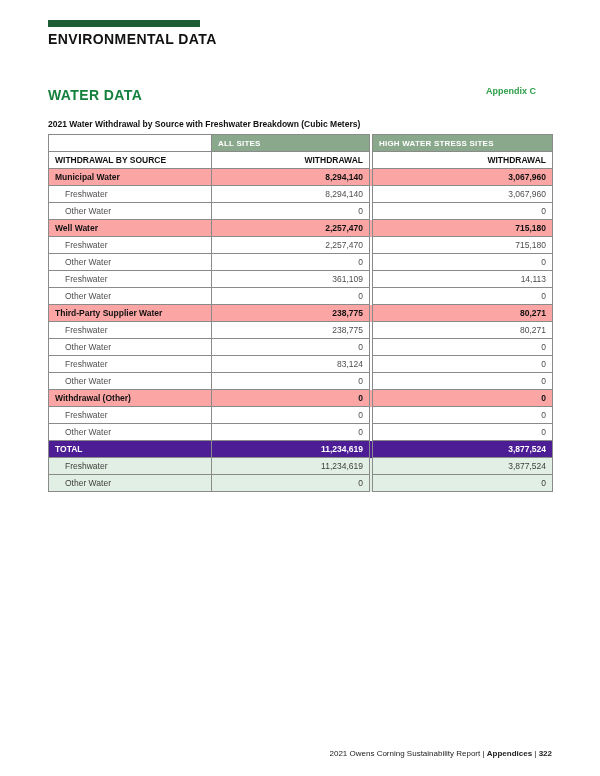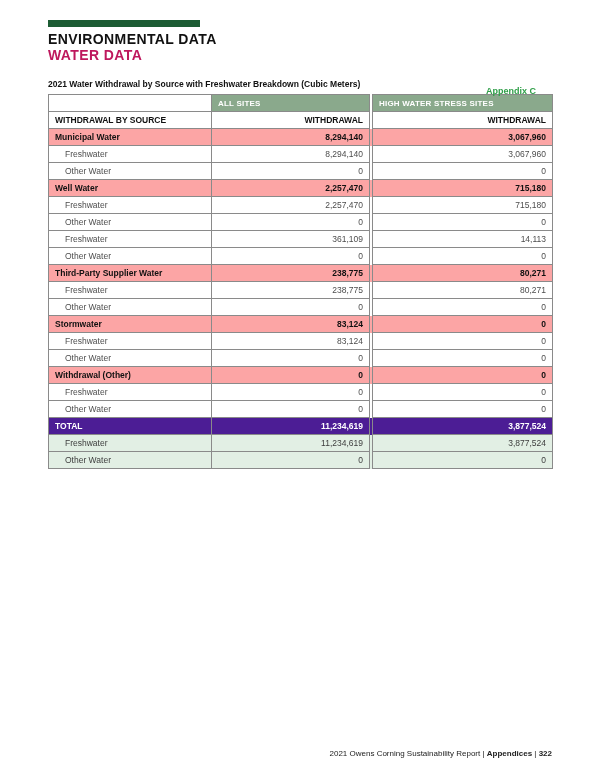--- a/index.html
+++ b/index.html
@@ -24,21 +24,22 @@
     margin-top: 4px;
     font-size: 14px;
     font-weight: bold;
     letter-spacing: 0.4px;
     color: #111111;
   }
   .water-title {
     font-size: 14px;
     font-weight: bold;
     letter-spacing: 0.4px;
-    color: #be185d;
+    color: #15803d;
+    margin-top: 40px;
   }
   .appendix {
     position: absolute;
     right: 64px;
     top: 44px;
     font-size: 9px;
     font-weight: bold;
     color: #2f9e48;
     margin-top: 42px;
   }
@@ -206,26 +207,20 @@
           <td class="c-val">238,775</td>
           <td class="c-gap"></td>
           <td class="c-val">80,271</td>
         </tr>
         <tr class="row-sub">
           <td class="c-label">Other Water</td>
           <td class="c-val">0</td>
           <td class="c-gap"></td>
           <td class="c-val">0</td>
         </tr>
-        <tr class="row-group">
-          <td class="c-label">Stormwater</td>
-          <td class="c-val">83,124</td>
-          <td class="c-gap"></td>
-          <td class="c-val">0</td>
-        </tr>
         <tr class="row-sub">
           <td class="c-label">Freshwater</td>
           <td class="c-val">83,124</td>
           <td class="c-gap"></td>
           <td class="c-val">0</td>
         </tr>
         <tr class="row-sub">
           <td class="c-label">Other Water</td>
           <td class="c-val">0</td>
           <td class="c-gap"></td>

